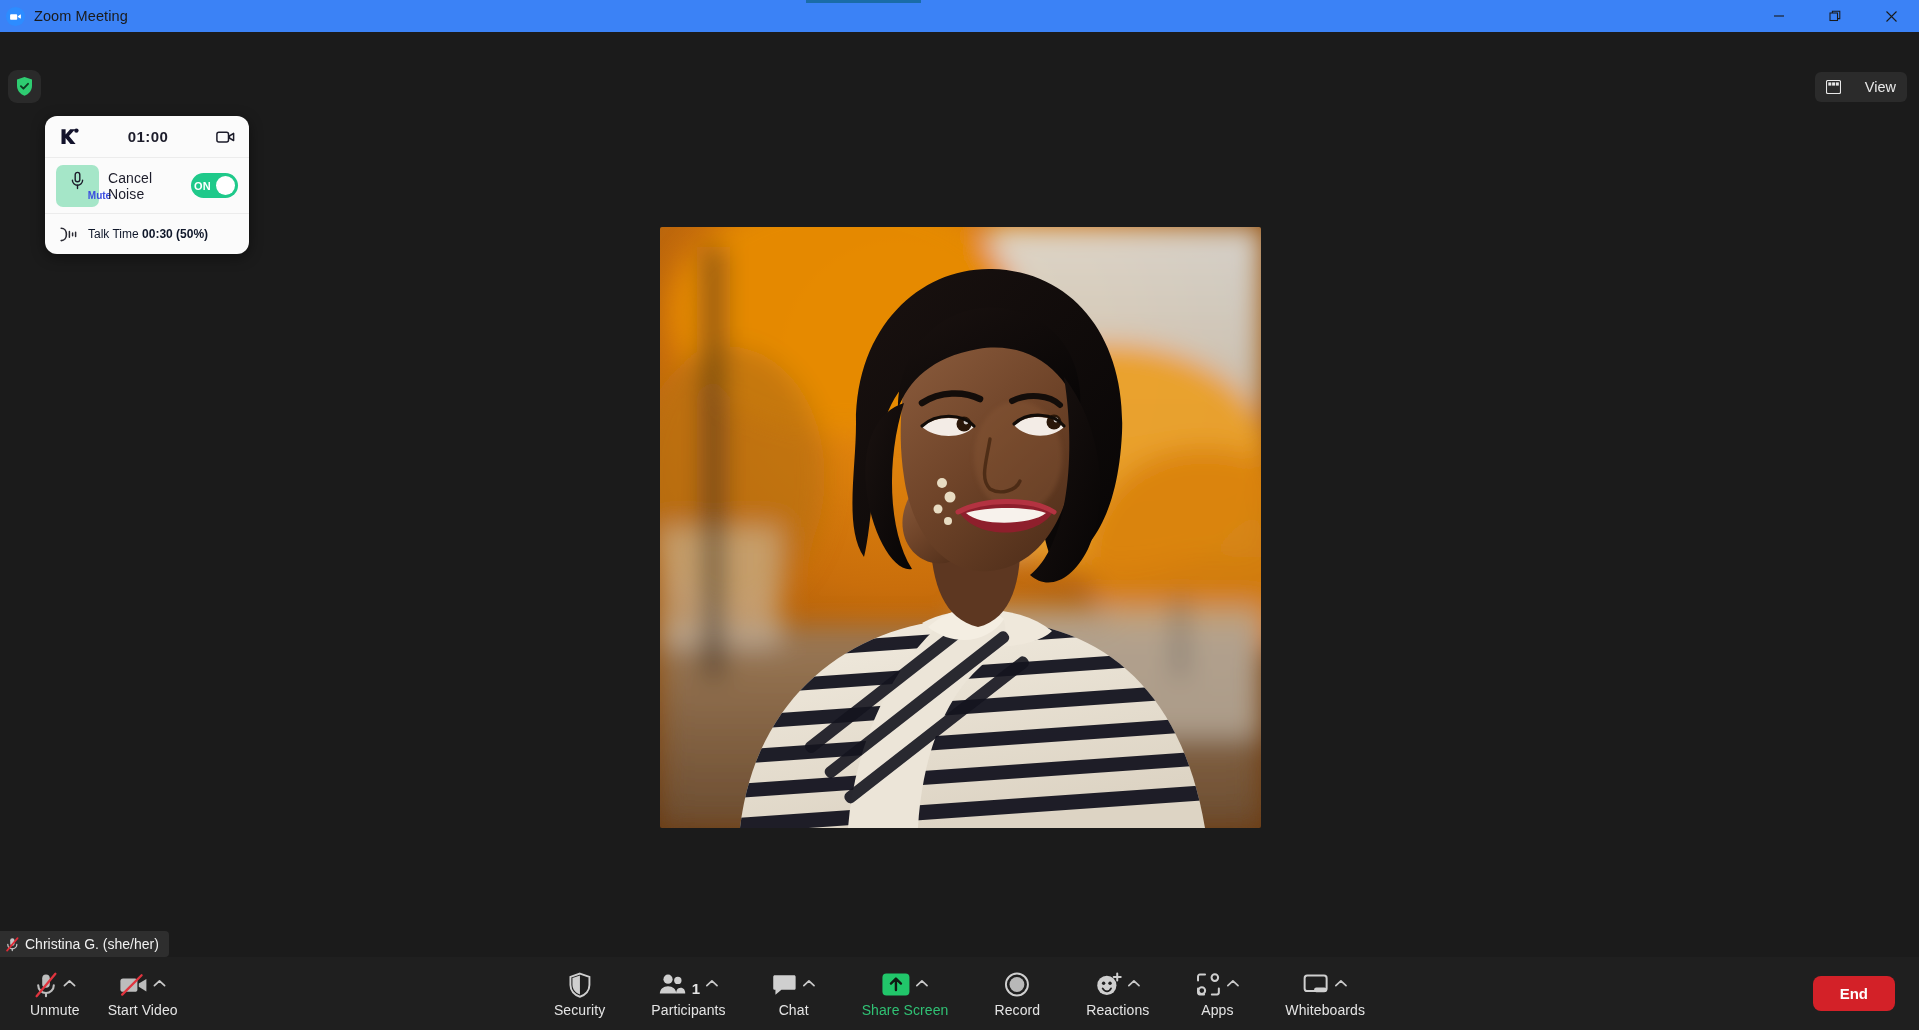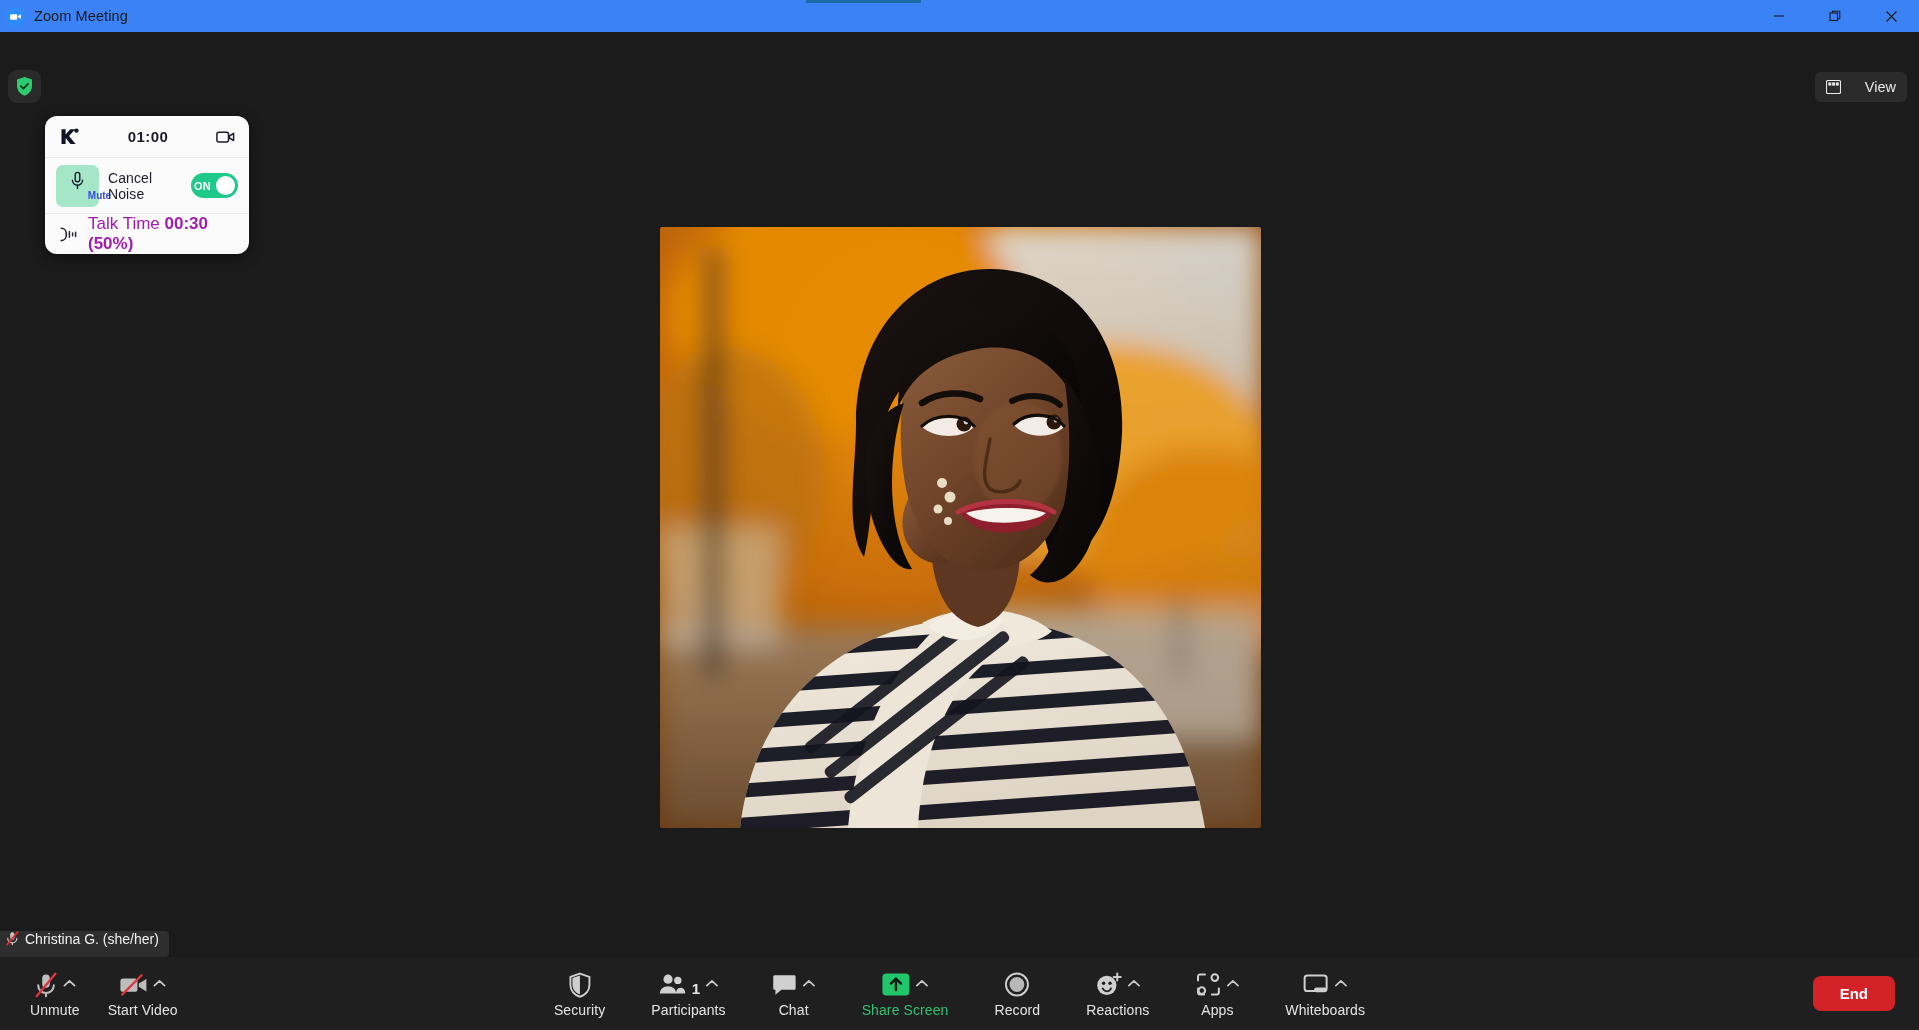--- a/index.html
+++ b/index.html
@@ -107,38 +107,38 @@
   }
   #krisp-toggle-knob{
     width:19px; height:19px; border-radius:50%; background:#fff;
     position:absolute; right:3px;
   }
 
   #krisp-talktime-row{
     height:40px; display:flex; align-items:center;
     padding:0 13px; gap:10px;
   }
-  #krisp-talktime-text{ font-size:17px; color:#a21caf; }
+  #krisp-talktime-text{ font-size:12px; color:#0f172a; }
   #krisp-talktime-text b{ font-weight:bold; }
 
   
   #video-tile{
     position:absolute; left:660px; top:195px;
     width:601px; height:601px;
     border-radius:2px; overflow:hidden;
     background:#2b2119;
   }
   #video-canvas{ width:100%; height:100%; display:block; }
 
   
   #self-name-badge{
     position:absolute; left:0px; bottom:73px;
     height:26px; padding:0 10px 0 6px;
     background:#2e2e2e; border-radius:0 4px 4px 0;
-    display:flex; gap:6px;
+    display:flex; align-items:center; gap:6px;
     color:#f0f0f0; font-size:14px;
   }
   #toolbar{
     position:absolute; left:0; bottom:0; width:1919px; height:73px;
     background:#1f1f1f;
     display:flex; align-items:center;
   }
   .tb-item{
     display:flex; flex-direction:column; align-items:center;
     justify-content:center; gap:3px;

